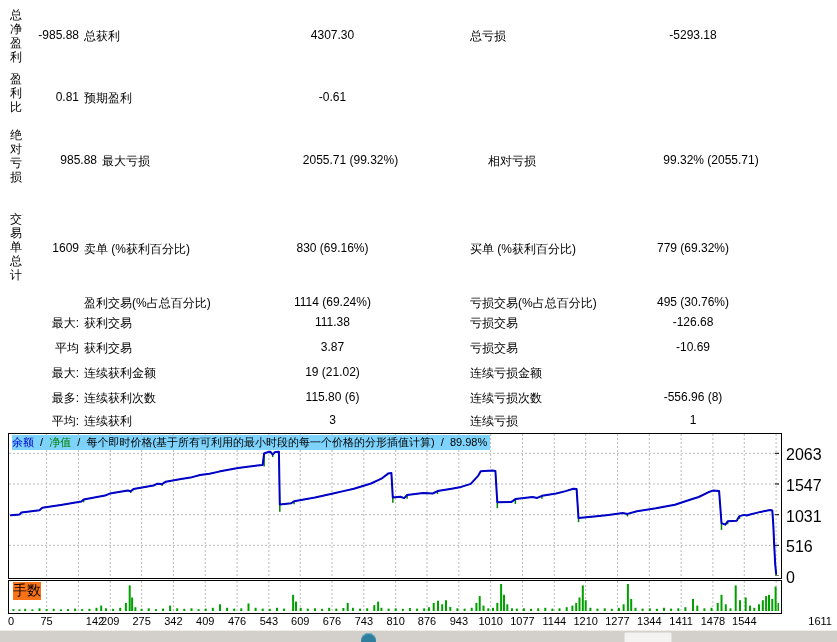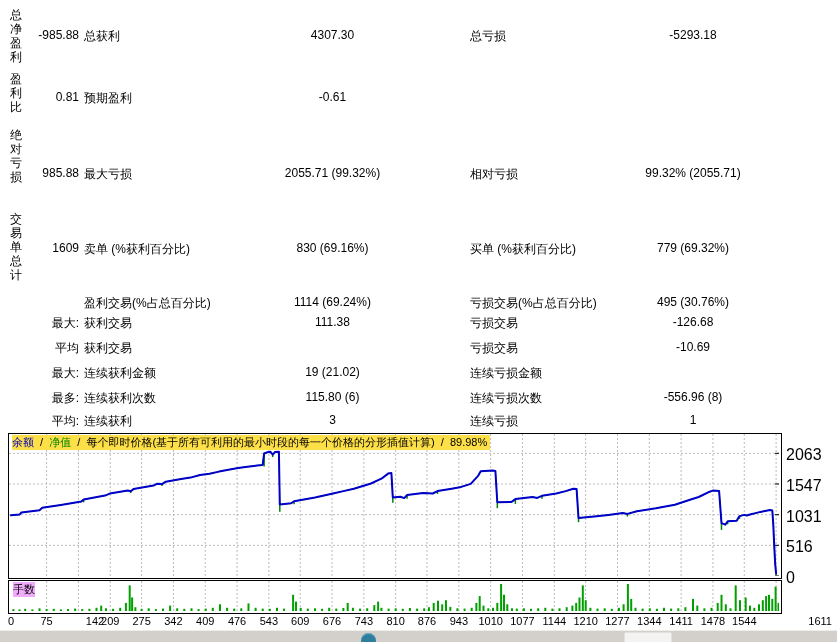--- a/index.html
+++ b/index.html
@@ -13,27 +13,27 @@
   
   .stat-row{position:absolute;left:0;width:720px;height:16px;}
   .stat-row span{position:absolute;top:0;white-space:nowrap;}
   .c-v1{left:20px;width:59px;text-align:right;}
   .c-l1{left:84px;}
   .c-v2{left:200px;width:265px;text-align:center;}
   .c-l2{left:470px;}
   .c-v3{left:560px;width:266px;text-align:center;}
   
   #chart-box{position:absolute;left:8px;top:433px;width:772px;height:144px;border:1px solid #000;background:#fff;}
-  #chart-header{position:absolute;left:3px;top:1px;z-index:3;background:#fde047;font-size:11px;white-space:nowrap;padding-right:3px;text-align:center;}
+  #chart-header{position:absolute;left:3px;top:1px;z-index:3;background:#7dd3fc;font-size:11px;white-space:nowrap;padding-right:3px;text-align:center;}
   #chart-header .lg-sep{margin:0 3px;color:#000;}
   #chart-header .lg-bal{color:#0000C8;}
   #chart-header .lg-eq{color:#008000;}
   #main-svg{position:absolute;left:0;top:0;}
   #lots-box{position:absolute;left:8px;top:580px;width:772px;height:32px;border:1px solid #000;background:#fff;}
-  #lots-label{position:absolute;left:4px;top:1px;z-index:3;font-size:11px;background:#f0abfc;}
+  #lots-label{position:absolute;left:4px;top:1px;z-index:3;font-size:14px;background:#f97316;}
   #lots-svg{position:absolute;left:0;top:0;}
   
   #x-axis{position:absolute;left:8px;top:615px;width:790px;height:14px;font-size:11px;}
   #x-axis span{position:absolute;transform:translateX(-50%);white-space:nowrap;}
   #y-axis{position:absolute;left:786px;top:433px;width:50px;height:150px;font-size:16px;}
   #y-axis span{position:absolute;left:0;white-space:nowrap;}
   
   #taskbar{position:absolute;left:0;top:630px;width:837px;height:12px;background:#d3d0cb;border-top:1px solid #efeeec;}
   #task-orb{position:absolute;left:361px;top:2px;width:15px;height:15px;border-radius:50%;
     background:#2f7e9e;box-shadow:inset 0 1px 0 #6fb3c9;}
@@ -70,21 +70,21 @@
         <span class="c-l2">总亏损</span>
         <span class="c-v3">-5293.18</span>
       </div>
       <div class="stat-row" style="top: 90px;">
         <span class="c-v1">0.81</span>
         <span class="c-l1">预期盈利</span>
         <span class="c-v2">-0.61</span>
         <span class="c-l2"></span>
         <span class="c-v3"></span>
       </div>
-      <div class="stat-row" style="top: 166px;">
+      <div class="stat-row" style="top: 153px; margin-left: 18px;">
         <span class="c-v1">985.88</span>
         <span class="c-l1">最大亏损</span>
         <span class="c-v2">2055.71 (99.32%)</span>
         <span class="c-l2">相对亏损</span>
         <span class="c-v3">99.32% (2055.71)</span>
       </div>
       <div class="stat-row" style="top: 241px;">
         <span class="c-v1">1609</span>
         <span class="c-l1">卖单 (%获利百分比)</span>
         <span class="c-v2">830 (69.16%)</span>
@@ -101,20 +101,21 @@
       <div class="stat-row" style="top: 315px;">
         <span class="c-v1">最大:</span>
         <span class="c-l1">获利交易</span>
         <span class="c-v2">111.38</span>
         <span class="c-l2">亏损交易</span>
         <span class="c-v3">-126.68</span>
       </div>
       <div class="stat-row" style="top: 340px;">
         <span class="c-v1">平均</span>
         <span class="c-l1">获利交易</span>
+        <span class="c-v2">3.87</span>
         <span class="c-l2">亏损交易</span>
         <span class="c-v3">-10.69</span>
       </div>
       <div class="stat-row" style="top: 365px;">
         <span class="c-v1">最大:</span>
         <span class="c-l1">连续获利金额</span>
         <span class="c-v2">19 (21.02)</span>
         <span class="c-l2">连续亏损金额</span>
       </div>
       <div class="stat-row" style="top: 390px;">

